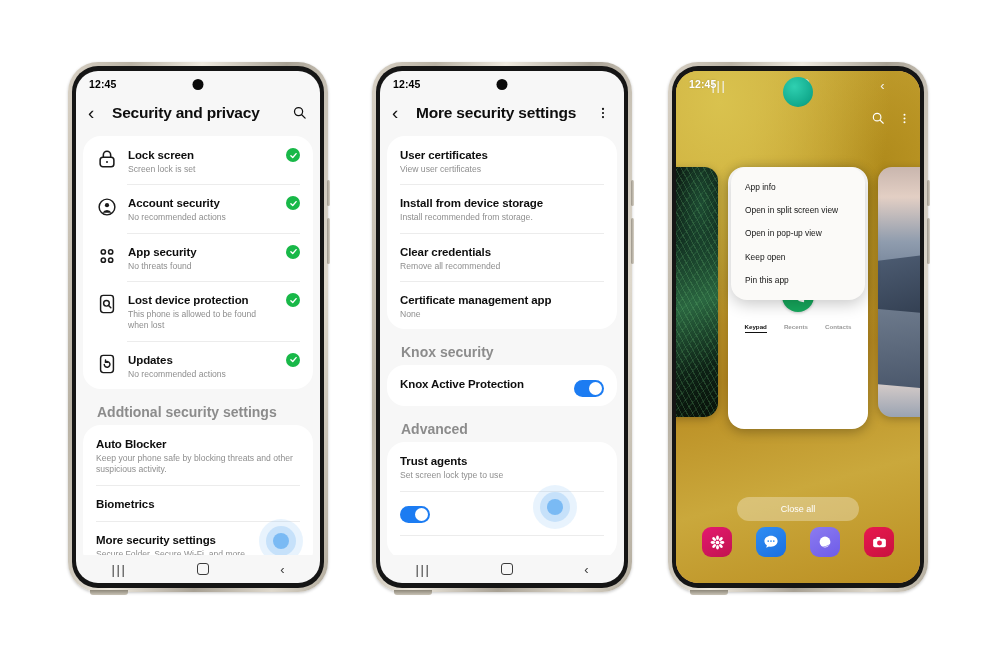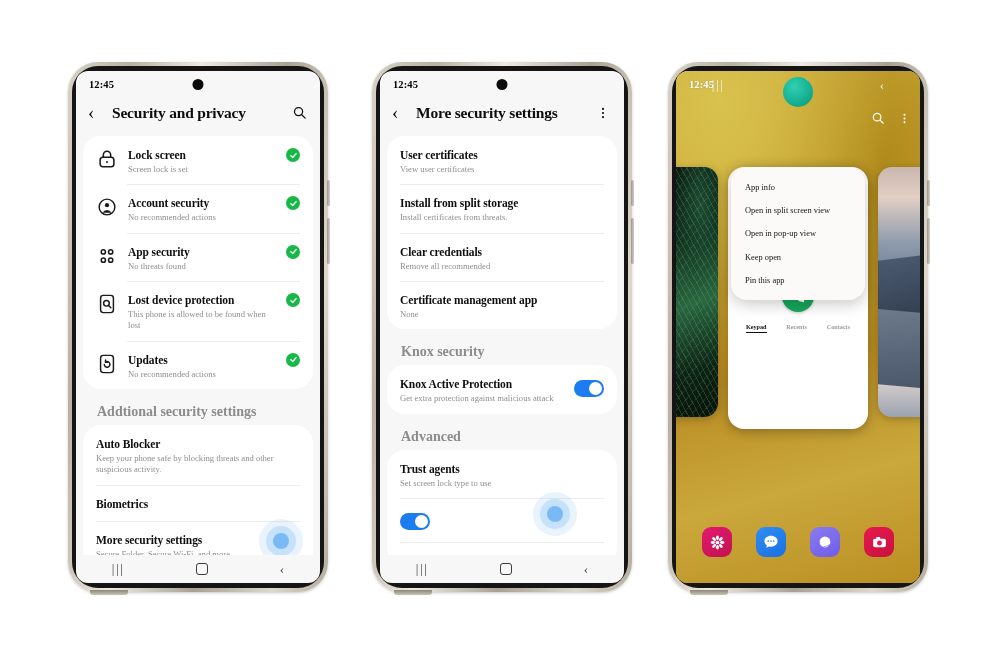--- a/index.html
+++ b/index.html
@@ -27,25 +27,24 @@
   .bezel {
     width: 100%; height: 100%;
     border-radius: 26px;
     background: #151515;
     padding: 5px 4px 5px 4px;
     position: relative;
     overflow: hidden;
   }
   .screen {
     width: 100%; height: 100%;
-    border-radius: 12px;
+    border-radius: 22px;
     overflow: hidden;
     position: relative;
     background: #fdba74;
-    font-family: Liberation Serif, serif;
   }
   
   .sidebtn {
     position: absolute; right: -2px; width: 3px; border-radius: 2px;
     background: linear-gradient(90deg,#9a9488,#d8d2c6);
   }
   .sb1 { top: 118px; height: 26px; }
   .sb2 { top: 156px; height: 46px; }
   .bottomnotch {
     position:absolute; left: 22px; bottom: -3px; width: 38px; height: 5px;
@@ -433,22 +432,22 @@
 
             <div class="card">
               <div class="row">
                 <span class="txt">
                   <span class="lbl">User certificates</span>
                   <div class="sub">View user certificates</div>
                 </span>
               </div>
               <div class="row">
                 <span class="txt">
-                  <span class="lbl">Install from split storage</span>
-                  <div class="sub">Install certificates from threats.</div>
+                  <span class="lbl">Install from device storage</span>
+                  <div class="sub">Install recommended from storage.</div>
                 </span>
               </div>
               <div class="row">
                 <span class="txt">
                   <span class="lbl">Clear credentials</span>
                   <div class="sub">Remove all recommended</div>
                 </span>
               </div>
               <div class="row">
                 <span class="txt">
@@ -457,21 +456,20 @@
                 </span>
               </div>
             </div>
 
             <div class="secthead">Knox security</div>
 
             <div class="card">
               <div class="row">
                 <span class="txt">
                   <span class="lbl">Knox Active Protection</span>
-                  <div class="sub">Get extra protection against malicious attack</div>
                 </span>
                 <span class="tail" style="margin-top:6px;">
                   <span class="toggle">
                       <i class="knob"></i>
                     </span>
                 </span>
               </div>
             </div>
 
             <div class="secthead">Advanced</div>
@@ -598,20 +596,21 @@
           </div>
 
           <div class="popup">
             <div class="mi">App info</div>
             <div class="mi">Open in split screen view</div>
             <div class="mi">Open in pop-up view</div>
             <div class="mi">Keep open</div>
             <div class="mi">Pin this app</div>
           </div>
 
+          <div class="closeall">Close all</div>
 
           <div class="dock">
             <span class="dockicon di-gallery">
               <svg viewBox="0 0 24 24" fill="#fff" width="17" height="17">
                 <circle cx="12" cy="12" r="2.6"></circle>
                 <ellipse cx="12" cy="5.4" rx="2" ry="3.2"></ellipse>
                   <ellipse cx="12" cy="18.6" rx="2" ry="3.2"></ellipse>
                 <ellipse cx="5.4" cy="12" rx="3.2" ry="2"></ellipse>
                   <ellipse cx="18.6" cy="12" rx="3.2" ry="2"></ellipse>
                 <ellipse cx="7.2" cy="7.2" rx="2" ry="3.2" transform="rotate(-45 7.2 7.2)"></ellipse>

